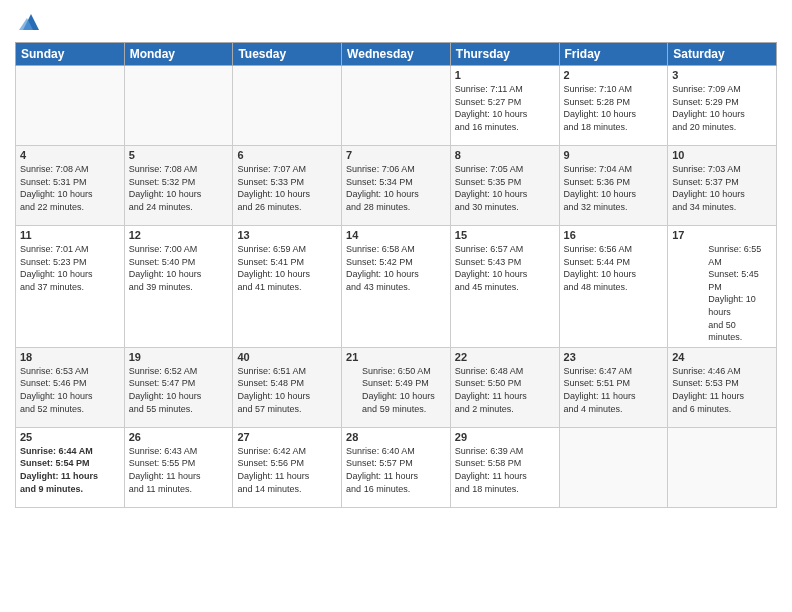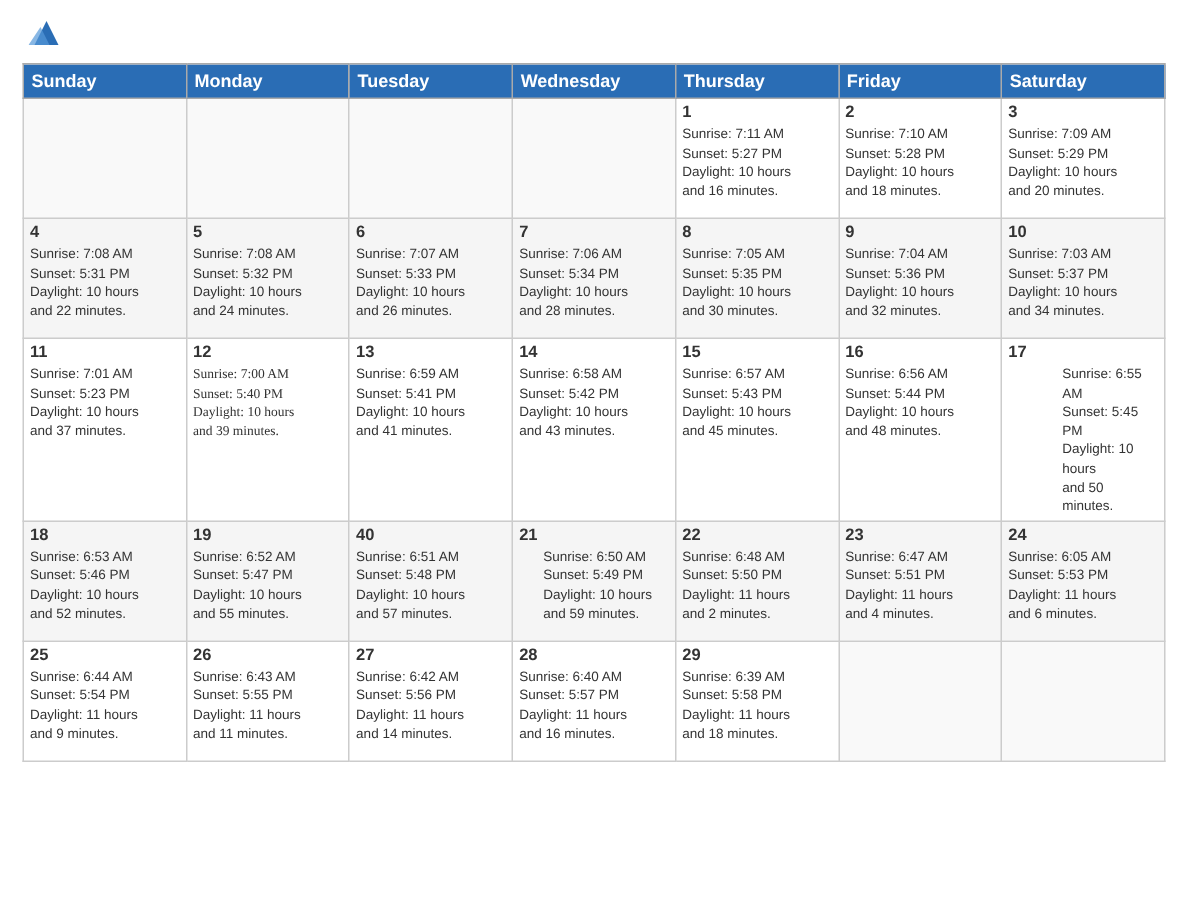--- a/index.html
+++ b/index.html
@@ -137,21 +137,21 @@
         <tr>
           <td>
             <div class="day-num">11</div>
             <div class="day-info" style="white-space: pre-line;">Sunrise: 7:01 AM
 Sunset: 5:23 PM
 Daylight: 10 hours
 and 37 minutes.</div>
           </td>
           <td>
             <div class="day-num">12</div>
-            <div class="day-info" style="white-space: pre-line; font-family: Liberation Serif, serif;">Sunrise: 7:00 AM
+            <div class="day-info" style="white-space: pre-line;">Sunrise: 7:00 AM
 Sunset: 5:40 PM
 Daylight: 10 hours
 and 39 minutes.</div>
           </td>
           <td>
             <div class="day-num">13</div>
             <div class="day-info" style="white-space: pre-line;">Sunrise: 6:59 AM
 Sunset: 5:41 PM
 Daylight: 10 hours
 and 41 minutes.</div>
@@ -223,30 +223,30 @@
           </td>
           <td class="shaded">
             <div class="day-num">23</div>
             <div class="day-info" style="white-space: pre-line;">Sunrise: 6:47 AM
 Sunset: 5:51 PM
 Daylight: 11 hours
 and 4 minutes.</div>
           </td>
           <td class="shaded">
             <div class="day-num">24</div>
-            <div class="day-info" style="white-space: pre-line;">Sunrise: 6:05 AM
+            <div class="day-info" style="white-space: pre-line;">Sunrise: 4:46 AM
 Sunset: 5:53 PM
 Daylight: 11 hours
 and 6 minutes.</div>
           </td>
         </tr>
         <tr>
           <td>
             <div class="day-num">25</div>
-            <div class="day-info" style="white-space: pre-line;">Sunrise: 6:44 AM
+            <div class="day-info" style="white-space: pre-line; font-weight: bold;">Sunrise: 6:44 AM
 Sunset: 5:54 PM
 Daylight: 11 hours
 and 9 minutes.</div>
           </td>
           <td>
             <div class="day-num">26</div>
             <div class="day-info" style="white-space: pre-line;">Sunrise: 6:43 AM
 Sunset: 5:55 PM
 Daylight: 11 hours
 and 11 minutes.</div>

